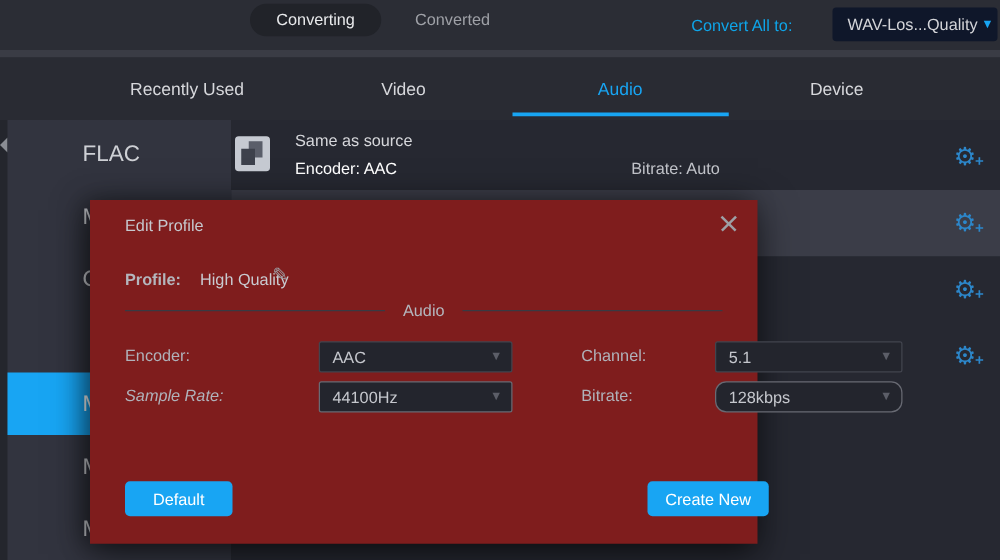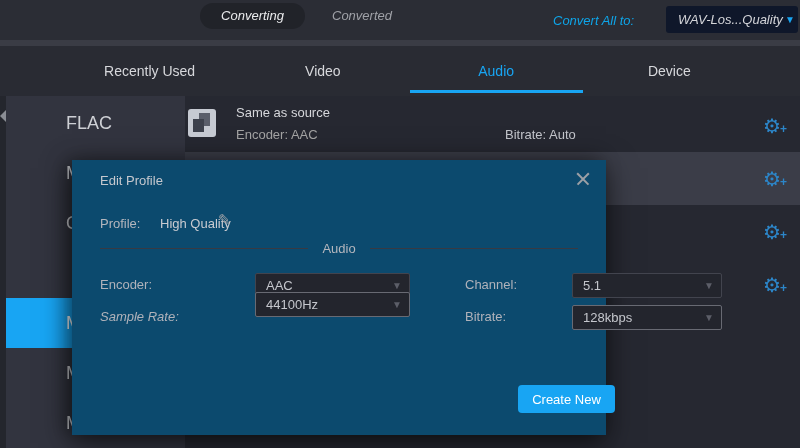--- a/index.html
+++ b/index.html
@@ -3,21 +3,21 @@
 <meta charset="utf-8">
 <style>
   * { margin:0; padding:0; box-sizing:border-box; }
   body { background:#1e2027; }
   .app {
     position:relative; width:800px; height:448px; overflow:hidden;
     background:#262831; font-family:"Liberation Sans", sans-serif;
     -webkit-font-smoothing:antialiased;
   }
   
-  .topbar { position:absolute; left:0; top:0; width:800px; height:40px; background:#2b2d35;font-style:italic; }
+  .topbar { position:absolute; left:0; top:0; width:800px; height:40px; background:#2b2d35; }
   .pill {
     position:absolute; left:200px; top:3px; width:105px; height:26px;
     background:#212329; border-radius:13px; color:#e9eaec;
     font-size:13px; line-height:26px; text-align:center; cursor:default;
   }
   .tab-converted {
     position:absolute; left:322px; top:3px; width:80px; height:26px;
     color:#9fa1a7; font-size:13px; line-height:26px; text-align:center;
   }
   .convert-label { position:absolute; left:553px; top:13px; font-size:13px; color:#0ea5e9; }
@@ -59,39 +59,39 @@
   .listarea { position:absolute; left:185px; top:96px; width:615px; height:352px; background:#262831; }
   .prow { position:absolute; left:0; width:615px; height:53px; }
   .prow.hover { background:#3b3d48; }
   .doc-icon {
     position:absolute; left:3px; top:10px; width:28px; height:28px;
     background:#c6cad2; border-radius:3px;
   }
   .doc-icon .d1 { position:absolute; left:11px; top:4px; width:11px; height:13px; background:#5a5e6a; }
   .doc-icon .d2 { position:absolute; left:5px; top:10px; width:11px; height:13px; background:#3d414c; }
   .prow .title { position:absolute; left:51px; top:6px; font-size:13px; color:#d6d7db; }
-  .prow .sub   { position:absolute; left:51px; top:28px; font-size:13px; color:#a3a3a3; }
+  .prow .sub   { position:absolute; left:51px; top:28px; font-size:13px; color:#ffffff; }
   .prow .bitr  { position:absolute; left:320px; top:28px; font-size:13px; color:#c2c4ca; }
   .gear {
     position:absolute; right:16px; top:50%; transform:translateY(-50%);
     width:24px; height:24px; color:#2c86c9; font-size:20px; line-height:24px; text-align:center;
     cursor:pointer;
   }
   .gear .plus { position:absolute; right:-3px; bottom:-3px; font-size:12px; font-weight:bold; color:#2c86c9; }
   
   .modal {
     position:absolute; left:72px; top:160px; width:534px; height:275px;
-    background:#0c4a6e; box-shadow:0 8px 28px rgba(0,0,0,.55), -6px 0 18px rgba(0,0,0,.35);
+    background:#7f1d1d; box-shadow:0 8px 28px rgba(0,0,0,.55), -6px 0 18px rgba(0,0,0,.35);
   }
   .m-title { position:absolute; left:28px; top:13px; font-size:13px; color:#c6c8ce; }
   .m-close { position:absolute; right:14px; top:10px; width:18px; height:18px; cursor:pointer; }
   .m-close i { position:absolute; left:1px; top:8px; width:16px; height:1.5px; background:#9da0a6; }
   .m-close i.a { transform:rotate(45deg); }
   .m-close i.b { transform:rotate(-45deg); }
-  .p-label { position:absolute; left:28px; top:56px; font-size:13px; color:#b4b6bd; }
+  .p-label { position:absolute; left:28px; top:56px; font-size:13px; color:#b4b6bd;font-weight:bold; }
   .p-value { position:absolute; left:88px; top:56px; font-size:13px; color:#c9cbd1; }
   .p-edit  { position:absolute; left:146px; top:51px; font-size:15px; color:#9da0a6; cursor:pointer; }
   .section { position:absolute; left:28px; right:28px; top:80px; height:16px; display:flex; align-items:center; }
   .section .ln { flex:1; height:1px; background:#383a43; }
   .section .tx { padding:0 14px; font-size:13px; color:#b4b6bd; }
   .f-label { position:absolute; font-size:13px; color:#b0b2ba; }
   .dd {
     position:absolute; width:155px; height:25px; background:#23252d;
     border:1px solid #42444e; border-radius:2px; cursor:pointer;
   }
@@ -197,26 +197,27 @@
       <span class="val">AAC</span>
       <span class="chev">▼</span>
     </div>
     <div class="f-label" style="left:393px; top:117px;">Channel:</div>
     <div class="dd r" style="left:500px; top:113px;">
       <span class="val">5.1</span>
       <span class="chev">▼</span>
     </div>
 
     <div class="f-label" style="left:28px; top:149px;font-style:italic;">Sample Rate:</div>
-    <div class="dd lt" style="left:183px; top:132px;padding-left:9px;">
+    <div class="dd lt" style="left:183px; top:145px;padding-left:9px;">
       <span class="val">44100Hz</span>
       <span class="chev">▼</span>
     </div>
     <div class="f-label" style="left:393px; top:149px;">Bitrate:</div>
-    <div class="dd lt r" style="left:500px; top:145px;">
+    <div class="dd lt r" style="left:500px; top:145px;border-radius:9px;">
       <span class="val">128kbps</span>
       <span class="chev">▼</span>
     </div>
 
+    <button class="btn default">Default</button>
     <button class="btn create">Create New</button>
   </div>
 
 </div>
 
 </body></html>

